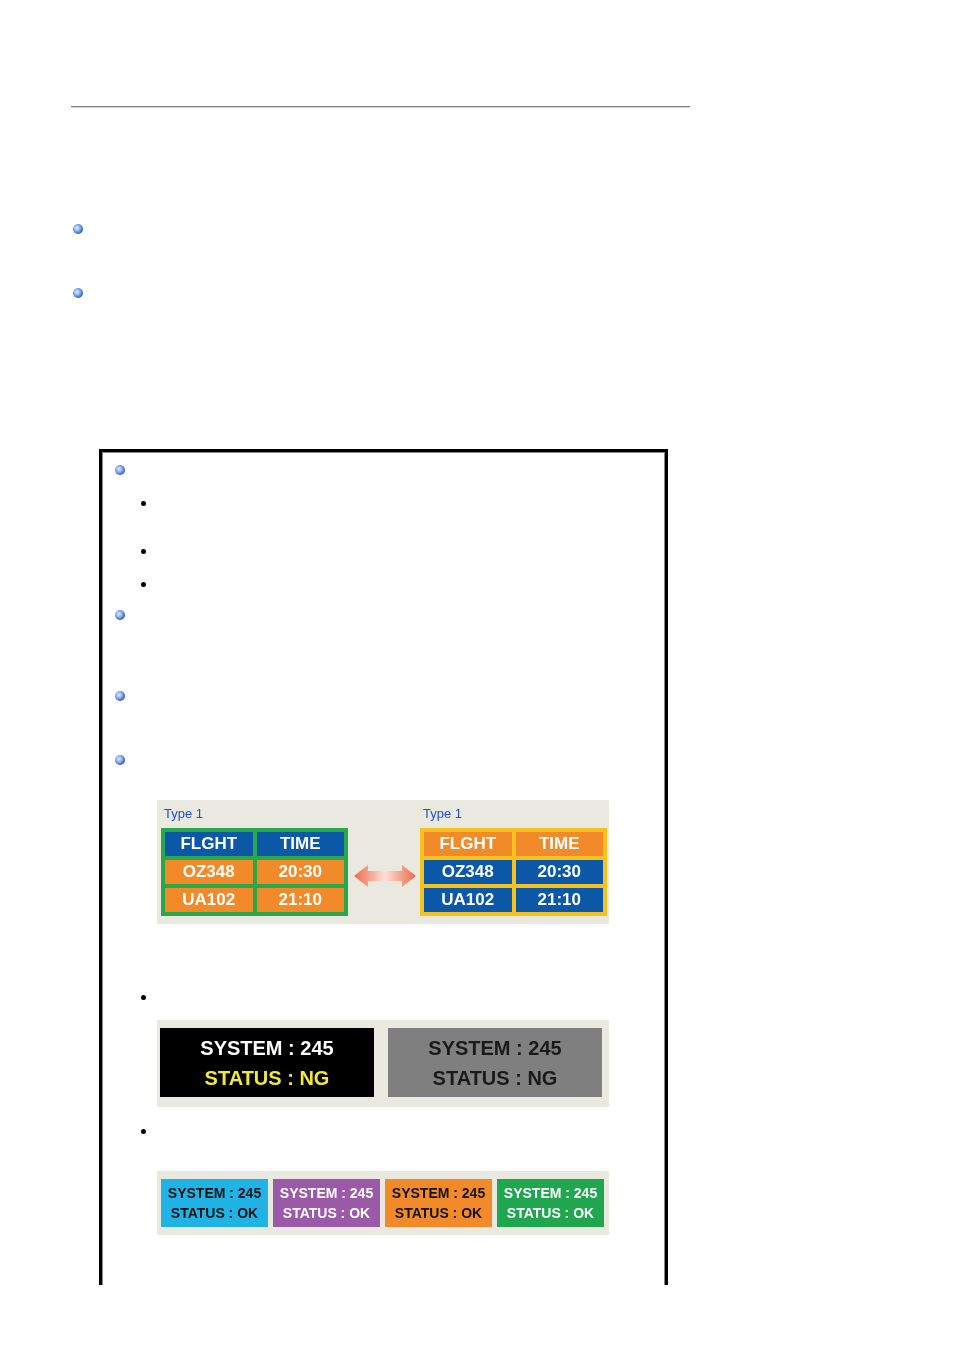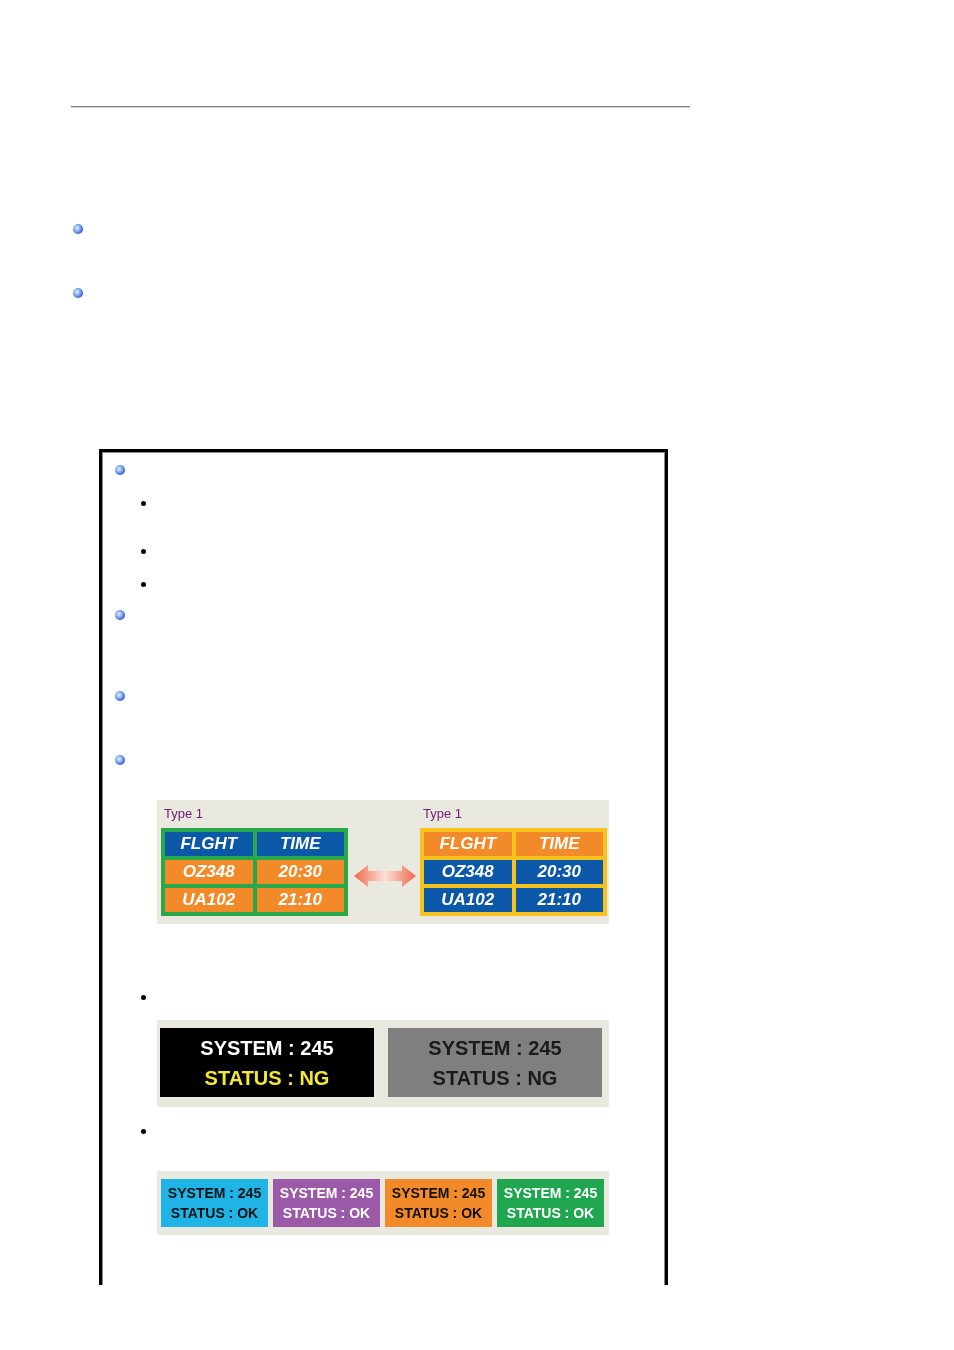--- a/index.html
+++ b/index.html
@@ -7,23 +7,23 @@
            font-family: "Liberation Sans", sans-serif; color: #000; }
     .abs { position: absolute; }
     .rule { left: 71px; top: 106px; width: 619px; height: 0; border-top: 1px solid #808080; border-bottom: 1px solid #d4d4d4; }
     .orb { width: 10px; height: 10px; border-radius: 50%;
            background: radial-gradient(circle at 40% 40%, #e6f0ff 0%, #7fa8f0 40%, #1d3fc8 80%, #0a1f8a 100%); }
     .dot { width: 5px; height: 5px; border-radius: 50%; background: #000; }
     .box { left: 99px; top: 449px; width: 563px; height: 833px;
            border-top: 3px solid #000; border-left: 3px solid #000; border-right: 3px solid #000;
            box-shadow: inset 1px 1px 0 #888, inset -1px 0 0 #888; }
     .panel { background: #e9e9df; }
-    .type-label { font-size: 13px; color: #701a75; font-family: "Liberation Sans", sans-serif; }
+    .type-label { font-size: 13px; color: #1d4ed8; font-family: "Liberation Sans", sans-serif; }
     .grid { display: grid; grid-template-columns: 1fr 1fr; gap: 4px; padding: 4px; box-sizing: border-box; }
-    .cell { display: flex; align-items: center; justify-content: center; font-weight: bold; font-size: 17px; color: #fff; font-style: italic; }
+    .cell { display: flex; align-items: center; justify-content: center; font-weight: bold; font-size: 17px; color: #fff; }
     .blue { background: #0c58a8; }
     .orange { background: #f28a2a; }
     .arrow { width: 62px; height: 26px; }
     .sysbox { display: flex; flex-direction: column; align-items: center; justify-content: center; font-weight: bold; font-size: 20px; line-height: 30px; }
     .okbox { display: flex; flex-direction: column; align-items: center; justify-content: center; font-weight: bold; font-size: 14px; line-height: 20px; }
   </style>
 </head>
 <body>
 
 <div class="abs rule"></div>

